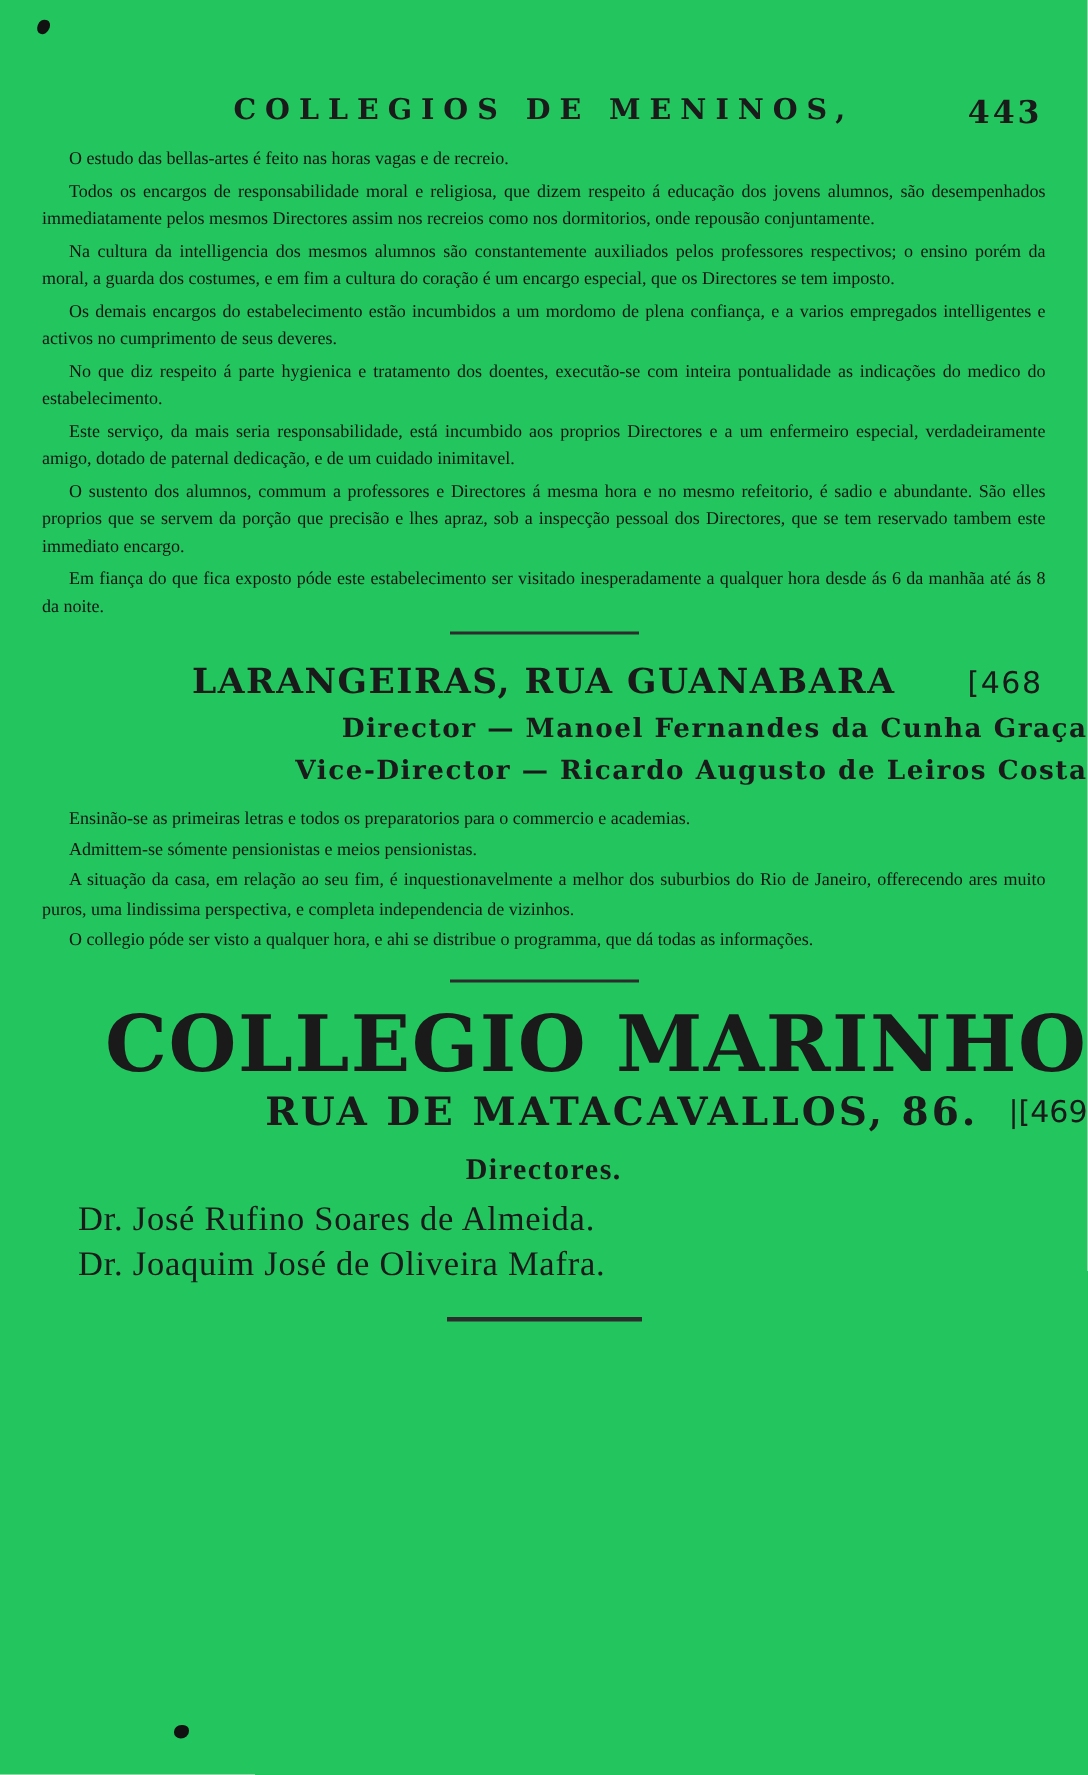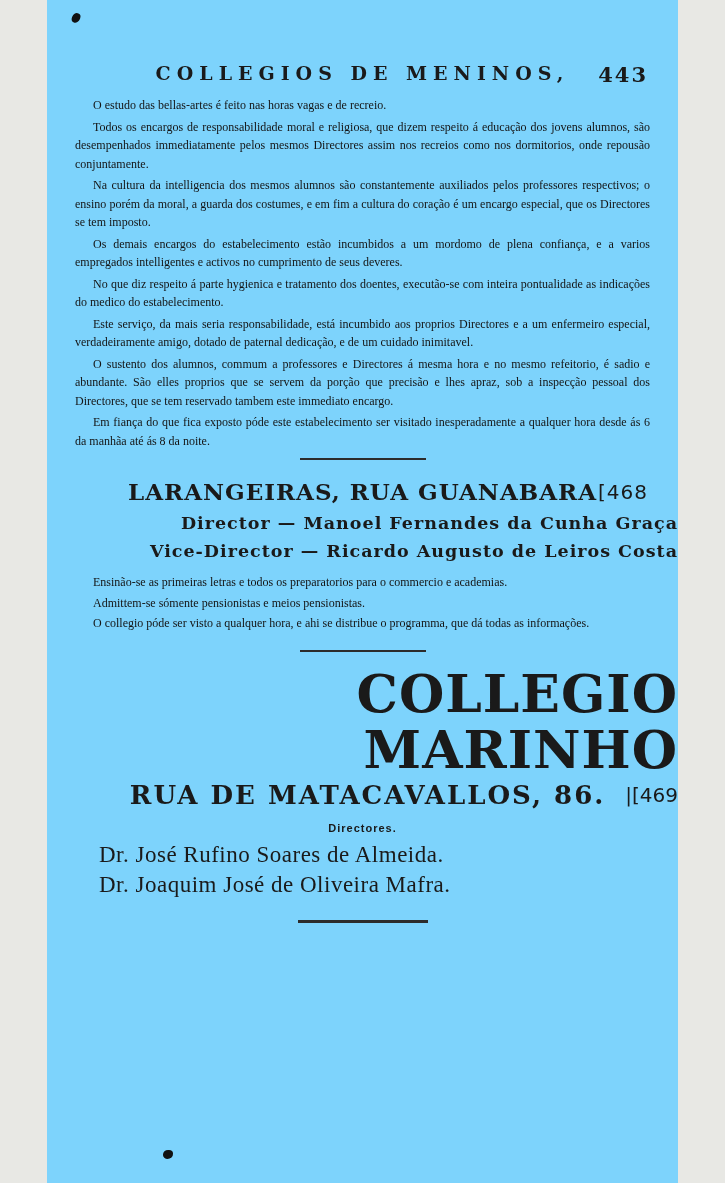--- a/index.html
+++ b/index.html
@@ -1,21 +1,21 @@
 <!DOCTYPE html>
 <html><head>
 <meta charset="utf-8">
 <style>
   html, body { margin: 0; padding: 0; background: #e8e8e4; }
   .page {
     position: relative;
-    width: 631px;
+    width: 725px;
     height: 1183px;
     margin: 0 auto;
-    background: #7dd3fc;
+    background: #22c55e;
     color: #1a1a1a;
     font-family: "Liberation Serif", serif;
     overflow: hidden;
   }
 
   
   .header {
     position: relative;
     margin-top: 62px;
     text-align: center;
@@ -119,23 +119,23 @@
   }
   .marinho-ref {
     display: inline-block;
     font-family: "DejaVu Sans", sans-serif;
     font-size: 20px;
     margin-left: 16px;
     vertical-align: 2px;
   }
   .directores-heading {
     text-align: center;
-    font-family: Liberation Sans, sans-serif;
-    font-weight: bold;
-    font-size: 11px;
+    font-family: Liberation Serif, serif;
+    font-weight: bold;
+    font-size: 20px;
     letter-spacing: 1px;
     margin-top: 12px;
   }
   .director-names { margin: 6px 0 0 52px; }
   .director-names div {
     font-size: 23px;
     line-height: 30px;
     letter-spacing: 0.5px;
   }
 
@@ -176,20 +176,21 @@
   <div>
     <div class="ad-title-row">
       <span class="ref-mark">[468</span>
     </div>
     <div class="lyceu-address">LARANGEIRAS, RUA GUANABARA</div>
     <div class="director-line">Director — Manoel Fernandes da Cunha Graça</div>
     <div class="director-line">Vice-Director — Ricardo Augusto de Leiros Costa</div>
     <div class="copy-block tight" style="margin-top:12px;">
       <p>Ensinão-se as primeiras letras e todos os preparatorios para o commercio e academias.</p>
       <p>Admittem-se sómente pensionistas e meios pensionistas.</p>
+      <p>A situação da casa, em relação ao seu fim, é inquestionavelmente a melhor dos suburbios do Rio de Janeiro, offerecendo ares muito puros, uma lindissima perspectiva, e completa independencia de vizinhos.</p>
       <p>O collegio póde ser visto a qualquer hora, e ahi se distribue o programma, que dá todas as informações.</p>
     </div>
   </div>
 
   <div class="divider mid"></div>
 
   <div>
     <div class="marinho-title-row">
       <span class="marinho-title">COLLEGIO MARINHO</span>
     </div>

